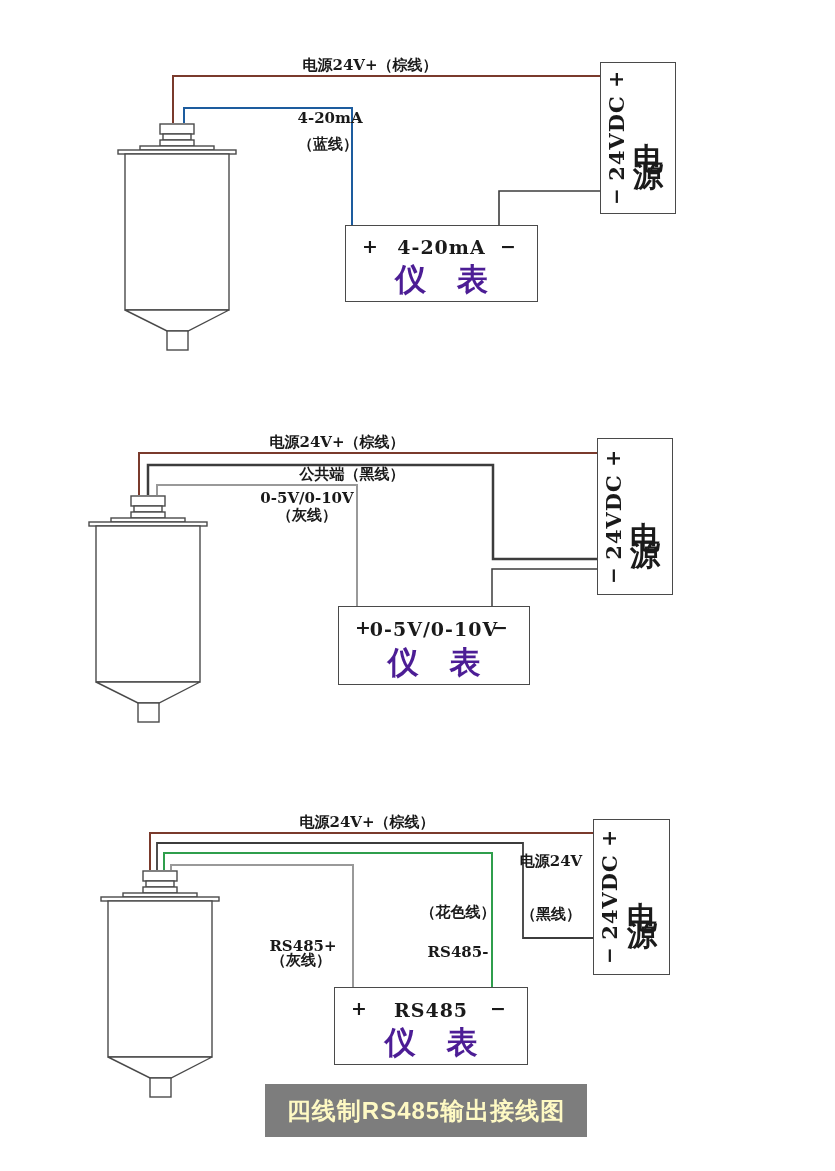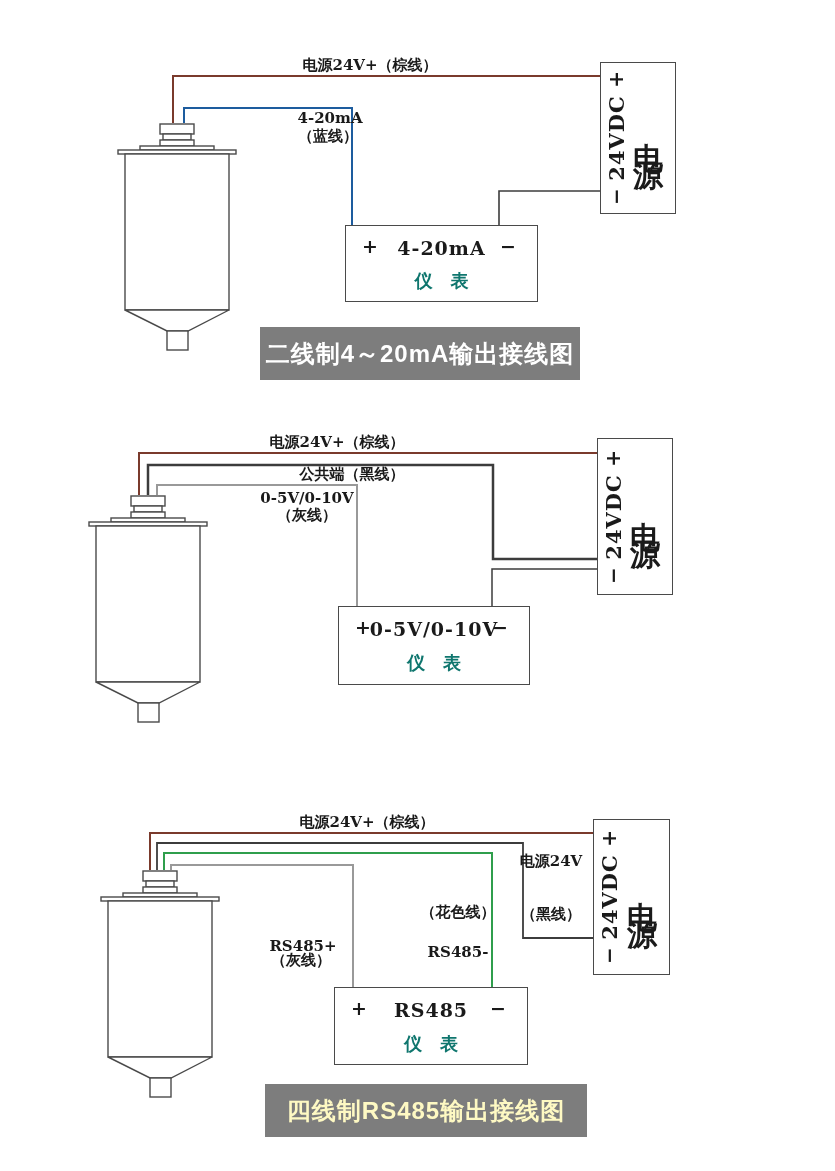--- a/index.html
+++ b/index.html
@@ -16,21 +16,21 @@
   .ps-name{position:absolute;right:7px;top:50%;transform:translateY(-54%);
            writing-mode:vertical-rl;letter-spacing:18px;font-weight:bold;font-size:30px;color:#1a1a1a;}
   
   .inst{display:flex;flex-direction:column;align-items:center;}
   .inst-row1{position:relative;width:100%;margin-top:9px;height:26px;display:flex;
              align-items:center;justify-content:center;font-weight:bold;font-size:19px;color:#1a1a1a;
              letter-spacing:1px;}
   .inst-plus{position:absolute;left:16px;top:0;}
   .inst-minus{position:absolute;right:20px;top:0;}
   .inst-row2{flex:1;display:flex;align-items:center;justify-content:center;
-             font-weight:bold;font-size:18px;color:#0f766e;}
+             font-weight:bold;font-size:31px;color:#4c1d95;}
   
   .wlabel{position:absolute;transform:translateX(-50%);white-space:nowrap;
           font-weight:bold;font-size:15px;color:#1a1a1a;line-height:1.15;}
   
   .caption{position:absolute;display:flex;align-items:center;justify-content:center;
            font-family:"Liberation Sans",sans-serif;font-weight:bold;font-size:24px;
            letter-spacing:1px;}
 </style>
 </head>
 <body>
@@ -68,41 +68,40 @@
     <polyline points="164,870 164,853 492,853 492,987" fill="none" stroke-width="2" stroke="#2f9e4c"></polyline>
     <polyline points="171,870 171,865 353,865 353,987" fill="none" stroke-width="2" stroke="#999999"></polyline>
   </svg>
 
   <svg class="sensor" style="left:116px;top:123px" width="122" height="228" viewBox="0 0 122 228">
       <use href="#sensor-shape"></use>
     </svg>
 
   <div class="wlabel" style="left:370px;top:57px">电源24V+（棕线）</div>
   <div class="wlabel" style="left:330px;top:110px">4-20mA</div>
-  <div class="wlabel" style="left:328px;top:128px">（蓝线）</div>
+  <div class="wlabel" style="left:328px;top:136px">（蓝线）</div>
 
   <div class="box" style="left:600px;top:62px;width:76px;height:152px">
     <div class="ps-strip">
       <span>−</span>
       <span class="v">24VDC</span>
       <span>+</span>
     </div>
     <div class="ps-name">电源</div>
   </div>
 
   <div class="box inst" style="left:345px;top:225px;width:193px;height:77px">
     <div class="inst-row1">
       <span class="inst-plus">+</span>
       <span>4-20mA</span>
       <span class="inst-minus">−</span>
     </div>
     <div class="inst-row2">仪　表</div>
   </div>
 
-  <div class="caption" style="left: 260px; top: 327px; width: 320px; height: 53px; background: rgb(125, 125, 125); color: rgb(255, 255, 255);">二线制4～20mA输出接线图</div>
 
   <svg class="sensor" style="left:87px;top:495px" width="122" height="228" viewBox="0 0 122 228">
       <use href="#sensor-shape"></use>
     </svg>
 
   <div class="wlabel" style="left:337px;top:434px">电源24V+（棕线）</div>
   <div class="wlabel" style="left:352px;top:466px">公共端（黑线）</div>
   <div class="wlabel" style="left:307px;top:490px">0-5V/0-10V</div>
   <div class="wlabel" style="left:307px;top:507px">（灰线）</div>
 

